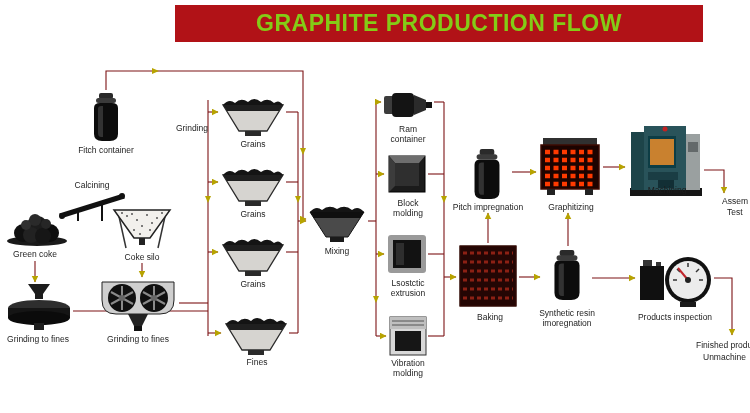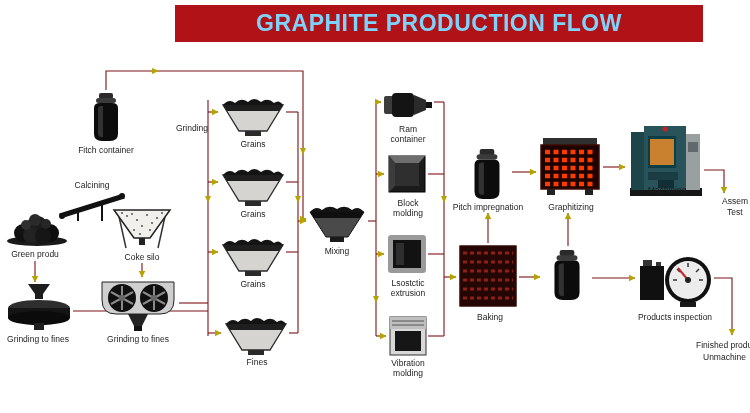--- a/index.html
+++ b/index.html
@@ -1,20 +1,20 @@
 <!DOCTYPE html>
 <html><head>
 <meta charset="utf-8">
 <style>
   * { margin:0; padding:0; box-sizing:border-box; }
   html, body { width:750px; height:413px; background:#ffffff; overflow:hidden;
                font-family:"Liberation Sans", sans-serif; }
   #stage { position:relative; width:750px; height:413px; overflow:hidden; background:#fff; }
   #header { position:absolute; left:175px; top:5px; width:528px; height:37px;
-            background:#b11217; color:#7dd3fc; display:flex; align-items:center; justify-content:center;
+            background:#b11217; color:#84cc16; display:flex; align-items:center; justify-content:center;
             font-size:23px; font-weight:bold; letter-spacing:.5px; }
   .node { position:absolute; line-height:0; }
   .label { position:absolute; font-size:8.5px; color:#1d1d1d; text-align:center; line-height:1.2; }
   .nowrap { white-space:nowrap; text-align:center; }
   #wires { position:absolute; left:0; top:0; }
   #wires polyline { fill:none; stroke:#7d1315; stroke-width:1.1; }
 </style>
 </head>
 <body>
 
@@ -338,37 +338,38 @@
       </svg>
   </div>
   <div class="node" style="left:638px;top:250px">
     <svg width="76" height="58">
         <use href="#sym-gauge"></use>
       </svg>
   </div>
 
   <div class="label" style="left:66px;top:145px;width:80px">Fitch container</div>
   <div class="label" style="left:62px;top:180px;width:60px">Calcining</div>
-  <div class="label" style="left:2px;top:249px;width:66px">Green produ</div>
+  <div class="label" style="left:2px;top:249px;width:66px">Green coke</div>
   <div class="label" style="left:112px;top:252px;width:60px">Coke silo</div>
   <div class="label" style="left:0px;top:334px;width:76px">Grinding to fines</div>
   <div class="label" style="left:92px;top:334px;width:92px">Grinding to fines</div>
   <div class="label" style="left:170px;top:123px;width:44px">Grinding</div>
   <div class="label" style="left:226px;top:139px;width:54px">Grains</div>
   <div class="label" style="left:226px;top:209px;width:54px">Grains</div>
   <div class="label" style="left:226px;top:279px;width:54px">Grains</div>
   <div class="label" style="left:230px;top:357px;width:54px">Fines</div>
   <div class="label" style="left:312px;top:246px;width:50px">Mixing</div>
   <div class="label" style="left:384px;top:124px;width:48px">Ram container</div>
   <div class="label" style="left:384px;top:198px;width:48px">Block molding</div>
   <div class="label" style="left:382px;top:278px;width:52px">Lsostctic extrusion</div>
   <div class="label" style="left:382px;top:358px;width:52px">Vibration molding</div>
   <div class="label" style="left:450px;top:202px;width:76px">Pitch impregnation</div>
   <div class="label" style="left:542px;top:202px;width:58px">Graphitizing</div>
   <div class="label" style="left:472px;top:312px;width:36px">Baking</div>
+  <div class="label" style="left:532px;top:308px;width:70px">Synthetic resin imoregnation</div>
   <div class="label" style="left:642px;top:185px;width:50px">Machining</div>
   <div class="label" style="left:630px;top:312px;width:90px">Products inspection</div>
   <div class="label nowrap" style="left:722px;top:196px">Assem</div>
   <div class="label nowrap" style="left:727px;top:207px">Test</div>
   <div class="label nowrap" style="left:696px;top:340px">Finished produ</div>
   <div class="label nowrap" style="left:703px;top:352px">Unmachine</div>
 
 </div>
 
 </body></html>

